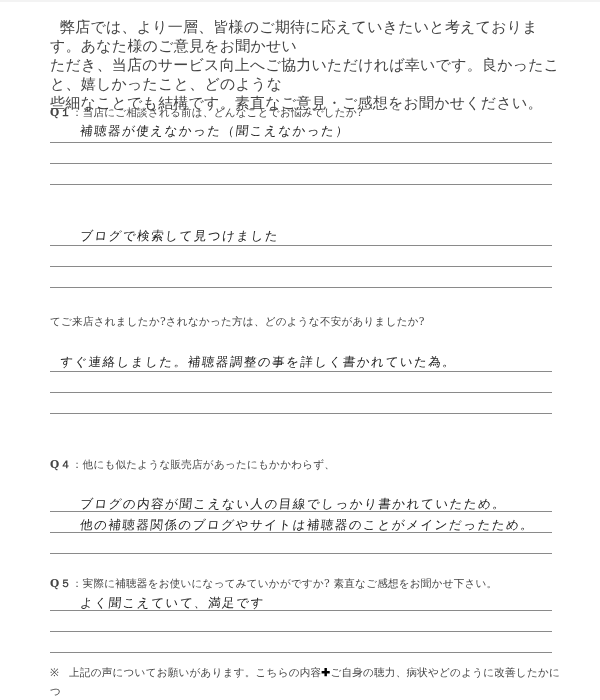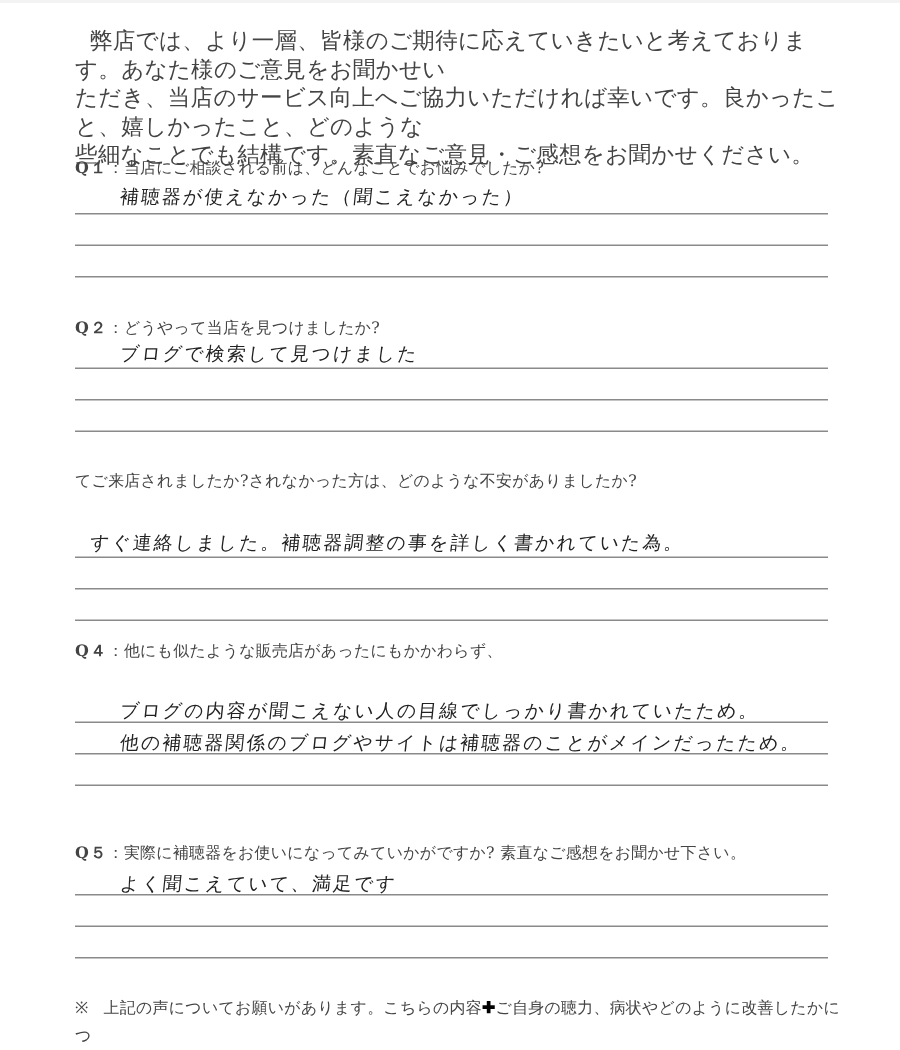--- a/index.html
+++ b/index.html
@@ -58,49 +58,46 @@
   <div class="q-label">
     <span class="qnum">Q１</span><span>：当店にご相談される前は、どんなことでお悩みでしたか?</span>
   </div>
   <div class="answer" style="top:20px;">補聴器が使えなかった（聞こえなかった）</div>
   <div class="line" style="top:39px;"></div>
   <div class="line" style="top:60px;"></div>
   <div class="line" style="top:81px;"></div>
 </div>
 
 <div class="q-block" style="top:210px;height:90px;">
-  <div class="q-label">
-    <span class="qnum">Q２</span><span>：どうやって当店を見つけましたか?</span>
-  </div>
   <div class="answer" style="top:18px;">ブログで検索して見つけました</div>
   <div class="line" style="top:35px;"></div>
   <div class="line" style="top:56px;"></div>
   <div class="line" style="top:77px;"></div>
 </div>
 
 <div class="q-block" style="top:312px;height:105px;">
   <div class="q-label">てご来店されましたか?されなかった方は、どのような不安がありましたか?</div>
   <div class="answer" style="top:42px;left:10px;">すぐ連絡しました。補聴器調整の事を詳しく書かれていた為。</div>
   <div class="line" style="top:59px;"></div>
   <div class="line" style="top:80px;"></div>
   <div class="line" style="top:101px;"></div>
 </div>
 
-<div class="q-block" style="top:425px;height:110px;">
+<div class="q-block" style="top:455px;height:110px;">
   <div class="q-label">
     <span class="qnum">Q４</span><span>：他にも似たような販売店があったにもかかわらず、</span>
   </div>
   <div class="answer" style="top:41px;">ブログの内容が聞こえない人の目線でしっかり書かれていたため。</div>
   <div class="line" style="top:56px;"></div>
   <div class="answer" style="top:62px;">他の補聴器関係のブログやサイトは補聴器のことがメインだったため。</div>
   <div class="line" style="top:77px;"></div>
   <div class="line" style="top:98px;"></div>
 </div>
 
-<div class="q-block" style="top:560px;height:85px;">
+<div class="q-block" style="top:574px;height:85px;">
   <div class="q-label">
     <span class="qnum">Q５</span><span>：実際に補聴器をお使いになってみていかがですか? 素直なご感想をお聞かせ下さい。</span>
   </div>
   <div class="answer" style="top:21px;">よく聞こえていて、満足です</div>
   <div class="line" style="top:36px;"></div>
   <div class="line" style="top:57px;"></div>
   <div class="line" style="top:78px;"></div>
 </div>
 
 <div class="footer">

